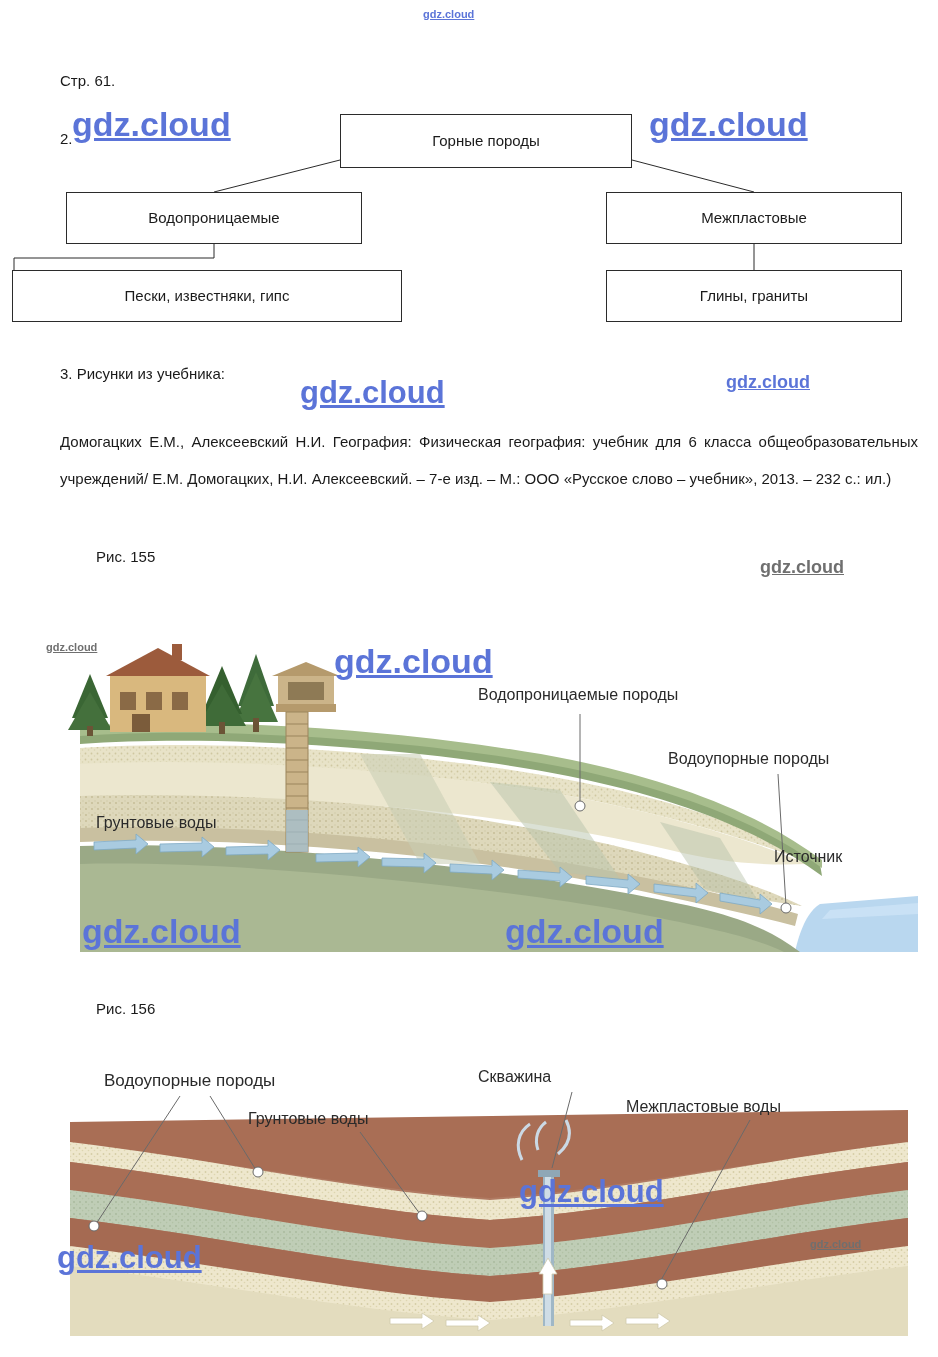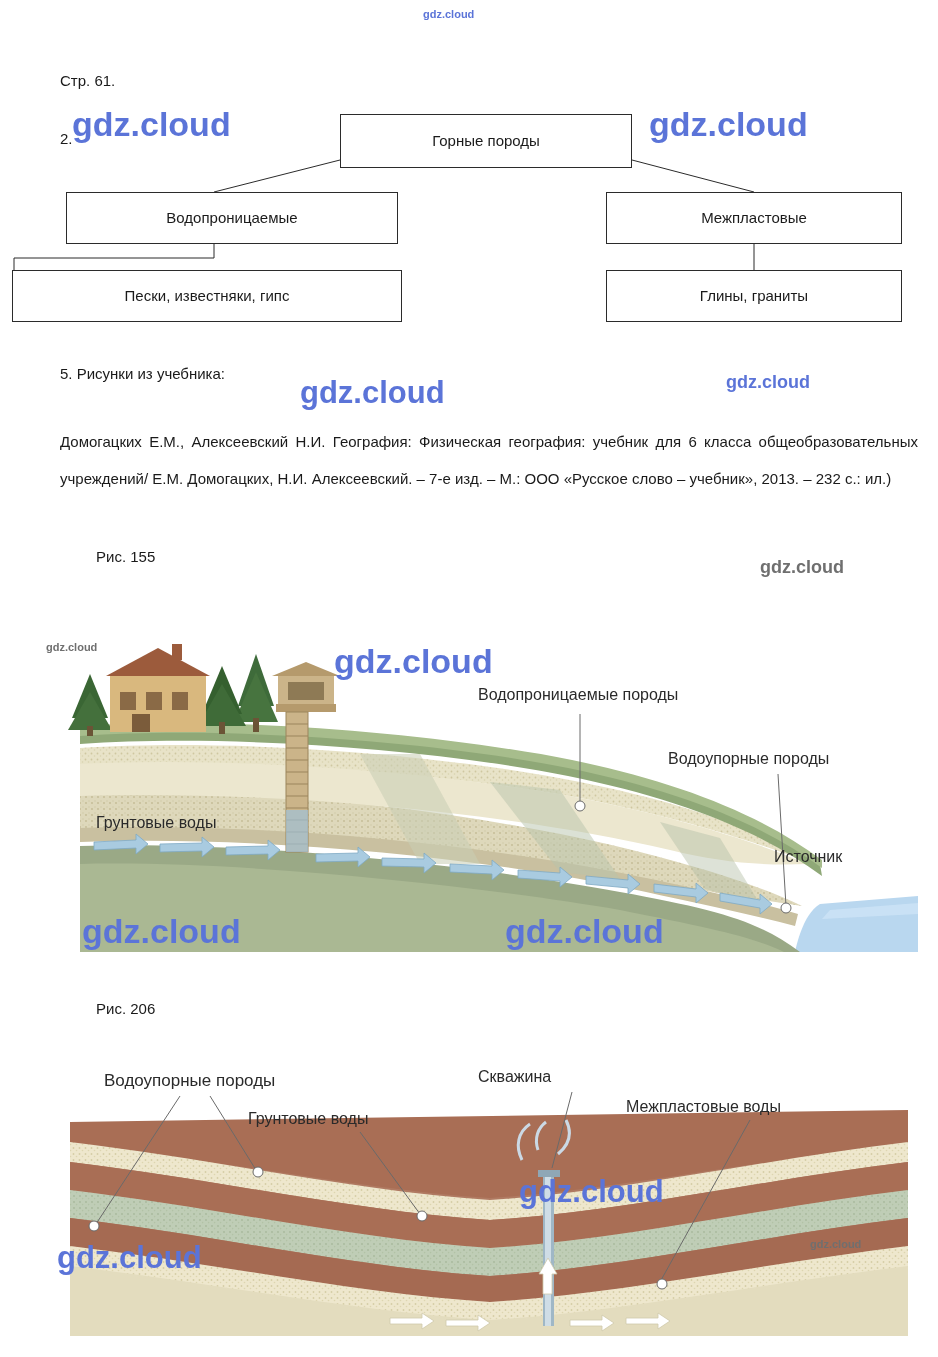--- a/index.html
+++ b/index.html
@@ -15,20 +15,21 @@
   }
 
   
   .wm {
     position: absolute;
     color: #5b74d8;
     font-weight: bold;
     white-space: nowrap;
     pointer-events: none;
     font-family: "Liberation Sans", sans-serif;
+    text-decoration: underline;
   }
   .wm.grey { color: #6f6f6f; }
   .wm.small { font-size: 11px; }
   .wm.med { font-size: 18px; }
   .wm.big { font-size: 31px; }
   .wm.huge { font-size: 34px; }
 
   
   .page-ref {
     position: absolute;
@@ -47,21 +48,21 @@
     border: 1px solid #2b2b2b;
     background: #ffffff;
     display: flex;
     align-items: center;
     justify-content: center;
     font-size: 15px;
     text-align: right;
     line-height: 1.2;
   }
   #box-top     { left: 340px; top: 114px;  width: 292px; height: 54px; }
-  #box-perm    { left: 66px;  top: 192px;  width: 332px; height: 52px; }
+  #box-perm    { left: 66px;  top: 192px;  width: 296px; height: 52px; }
   #box-imperm  { left: 606px; top: 192px;  width: 296px; height: 52px; }
   #box-perm-ex { left: 12px;  top: 270px;  width: 390px; height: 52px; }
   #box-imp-ex  { left: 606px; top: 270px;  width: 296px; height: 52px; }
   .diag-svg { position: absolute; left: 0; top: 0; width: 938px; height: 340px; pointer-events: none; }
 
   
   .list-item-3 {
     position: absolute;
     left: 60px; top: 365px;
     font-size: 15px;
@@ -127,25 +128,25 @@
 <div class="box" id="box-imperm">
   <span>Межпластовые</span>
 </div>
 <div class="box" id="box-perm-ex">
   <span>Пески, известняки, гипс</span>
 </div>
 <div class="box" id="box-imp-ex">
   <span>Глины, граниты</span>
 </div>
 
-<div class="list-item-3">5. Рисунки из учебника:</div>
+<div class="list-item-3">3. Рисунки из учебника:</div>
 <div class="ref-par">Домогацких Е.М., Алексеевский Н.И. География: Физическая география: учебник для 6 класса общеобразовательных учреждений/ Е.М. Домогацких, Н.И. Алексеевский. – 7-е изд. – М.: ООО «Русское слово – учебник», 2013. – 232 с.: ил.)</div>
 
 <div class="fig-label" id="fig155-label">Рис. 155</div>
-<div class="fig-label" id="fig156-label">Рис. 206</div>
+<div class="fig-label" id="fig156-label">Рис. 156</div>
 
 <div id="fig155">
 <svg class="fig-svg" viewBox="0 0 858 360" preserveAspectRatio="none">
   <defs>
     <pattern id="sandPat" width="6" height="6" patternUnits="userSpaceOnUse">
       <rect width="6" height="6" fill="#e8e3c8"></rect>
       <circle cx="1.5" cy="1.5" r="0.9" fill="#cfc7a0"></circle>
       <circle cx="4.5" cy="4" r="0.8" fill="#d8d2ae"></circle>
     </pattern>
     <pattern id="sandPat2" width="6" height="6" patternUnits="userSpaceOnUse">

